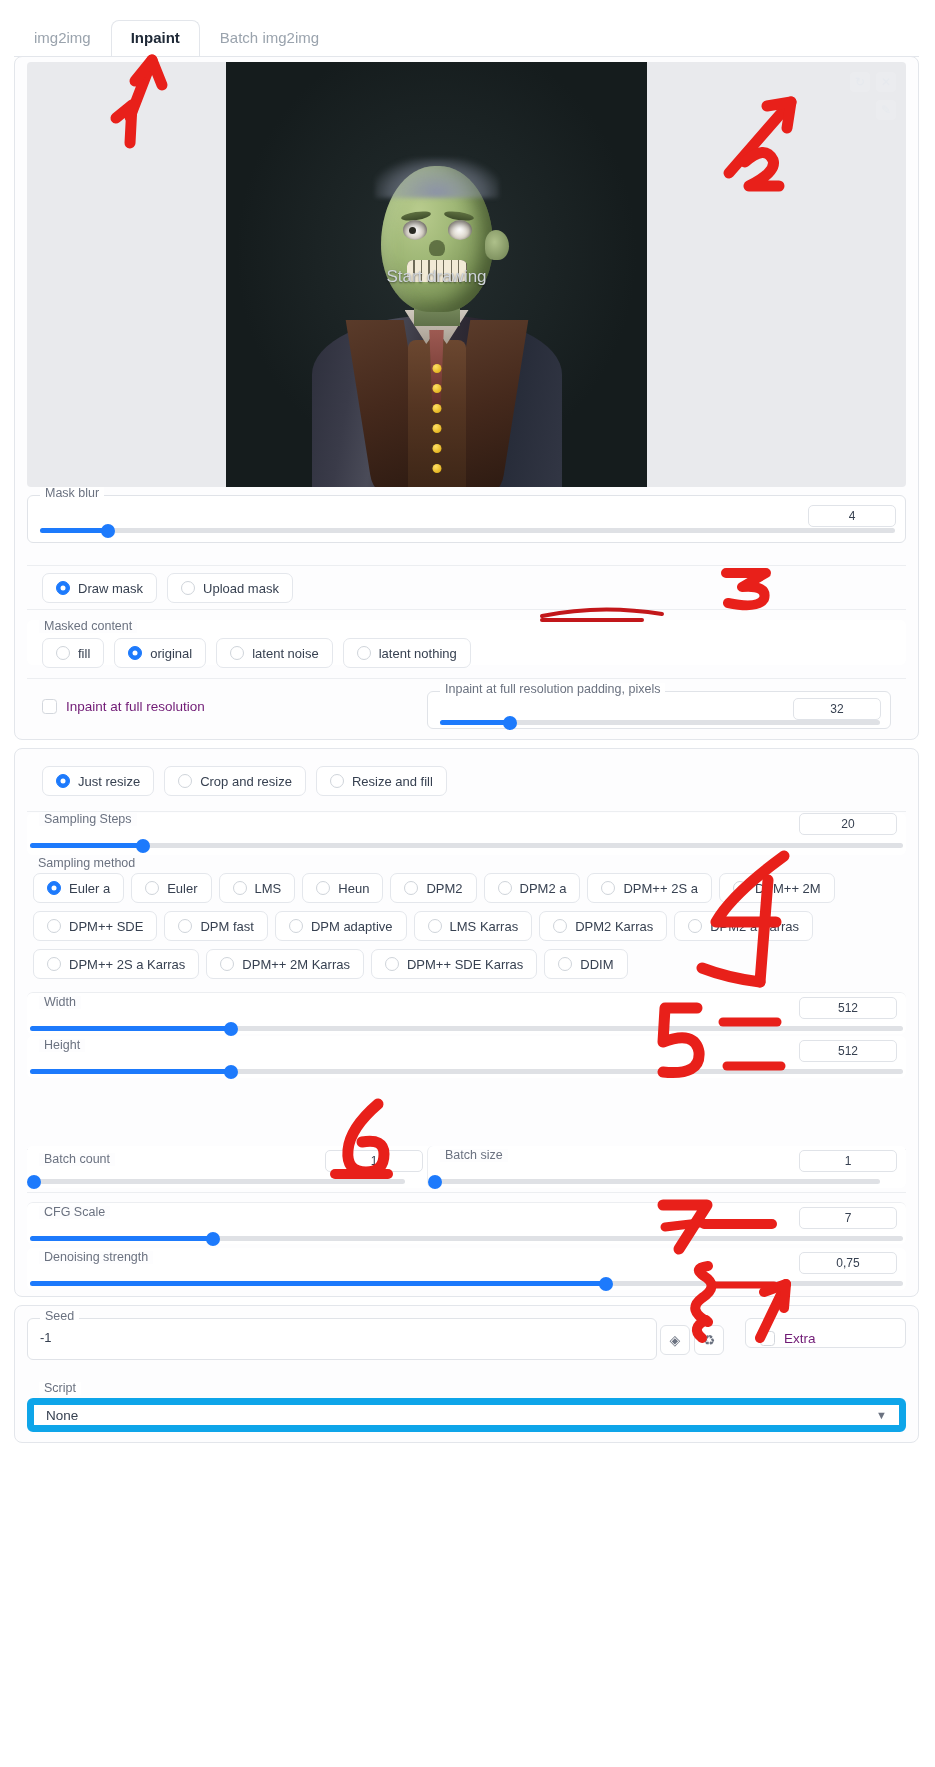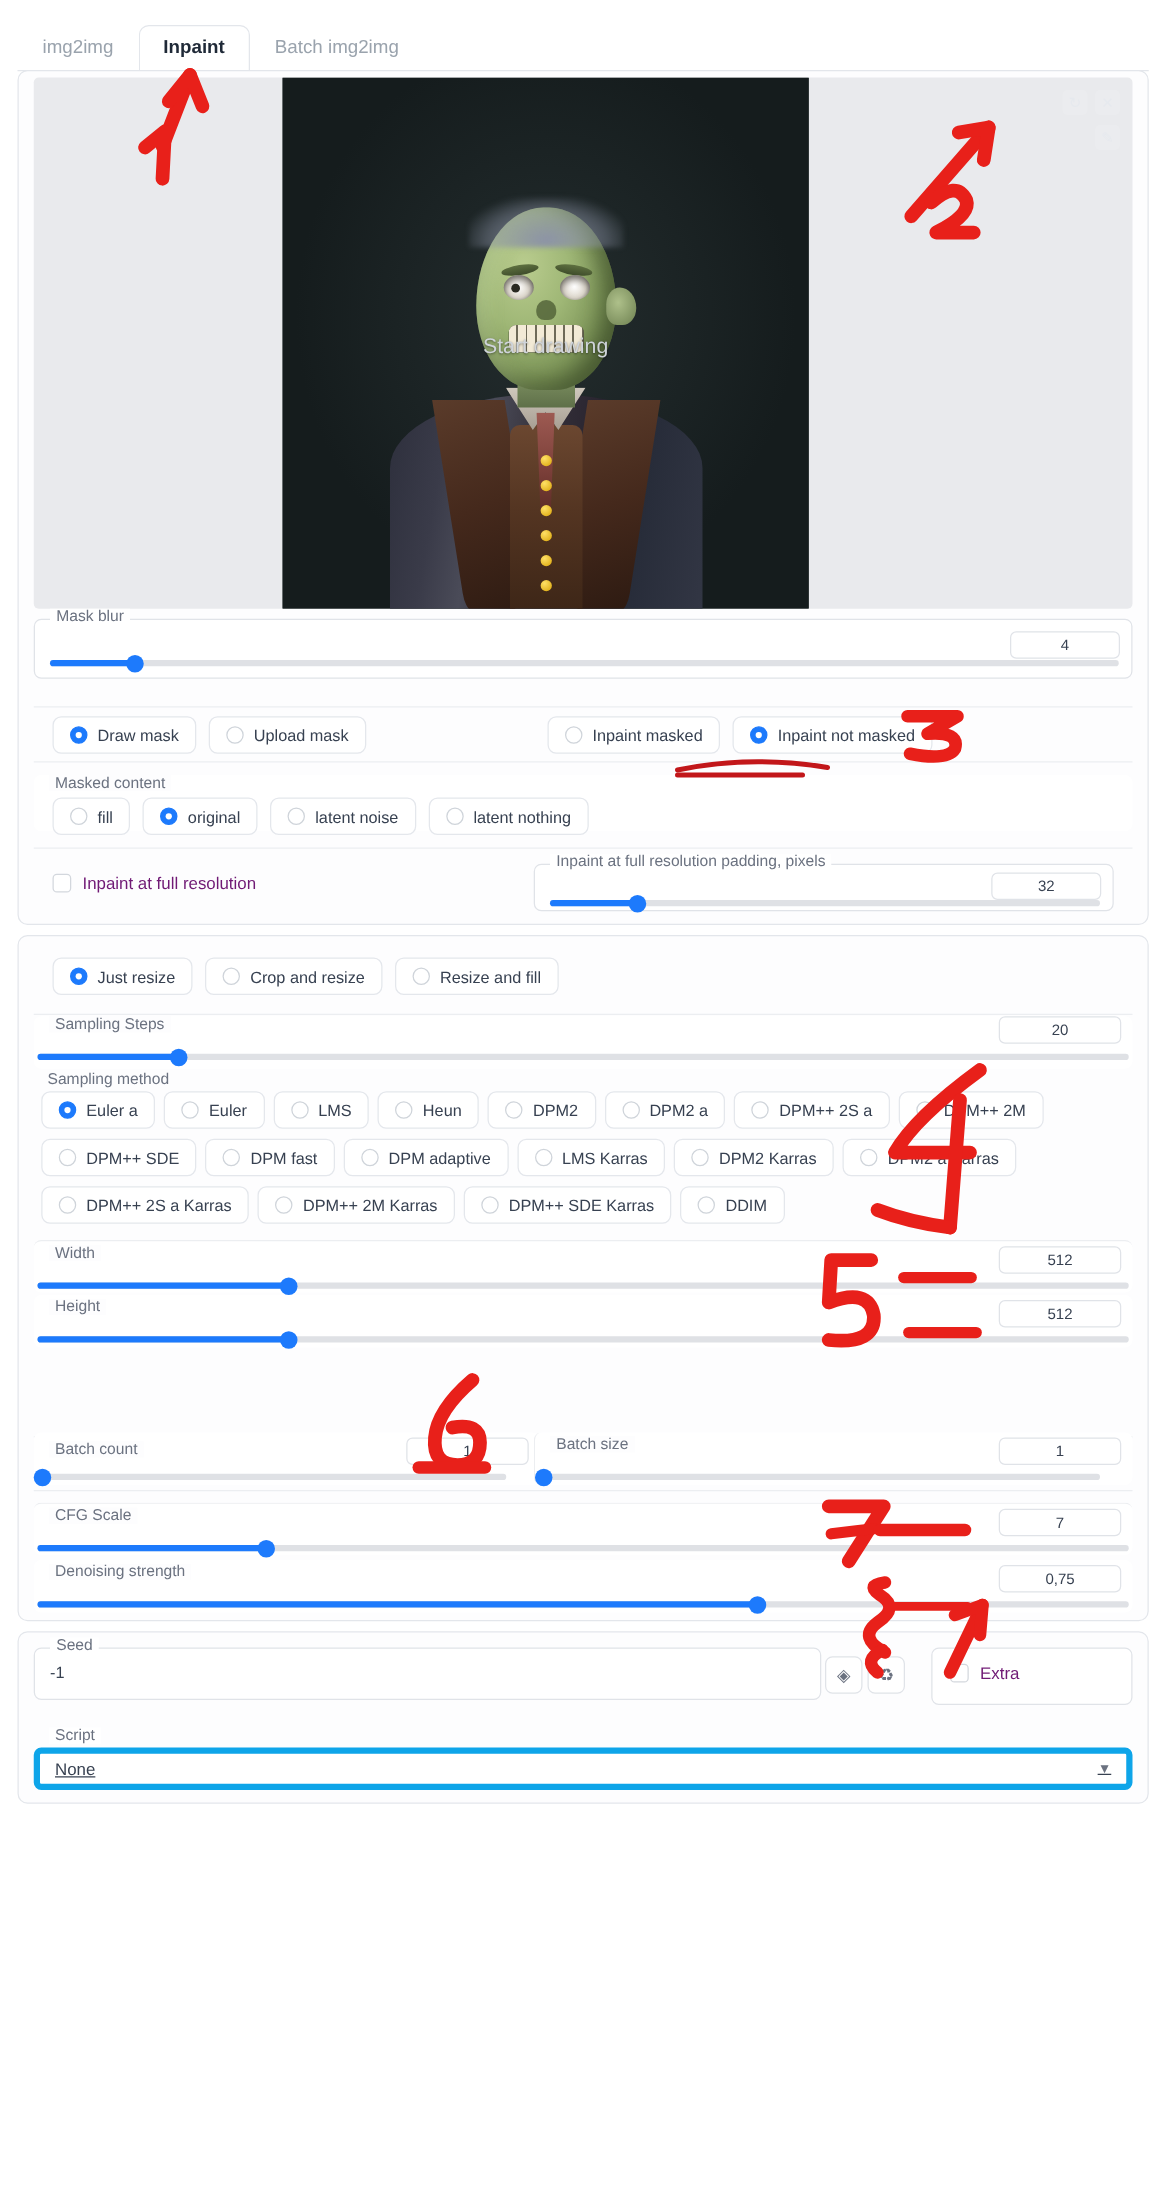--- a/index.html
+++ b/index.html
@@ -238,25 +238,24 @@
     color:#e8201a;
     font-family:"Liberation Serif", serif;
     font-weight:700;
     pointer-events:none;
     user-select:none;
   }
   svg.anno { overflow:visible; }
 
   .select-box {
     position:absolute;
-    border:5px solid #0ea5e9; border-radius:6px; background:#fff;
+    border:7px solid #0ea5e9; border-radius:6px; background:#fff;
     font-size:13.5px; color:#374151;
     display:flex; align-items:center; justify-content:space-between;
     padding:0 12px;
-    text-decoration:underline;
   }
   .icon-sq {
     position:absolute; width:30px; height:30px;
     border:1px solid #e0e3e8; border-radius:6px; background:#fff;
     display:flex; align-items:center; justify-content:center;
     font-size:14px; color:#6b7280;
   }
 </style>
 </head>
 <body>
@@ -324,30 +323,20 @@
     <div style="position:absolute; left:15px; top:7px; display:flex; gap:10px;">
       <div class="radio-pill sel">
         <span class="radio-dot"></span>
         <span>Draw mask</span>
       </div>
       <div class="radio-pill">
         <span class="radio-dot"></span>
         <span>Upload mask</span>
       </div>
     </div>
-    <div style="position:absolute; right:160px; top:7px; display:flex; gap:10px;">
-      <div class="radio-pill">
-        <span class="radio-dot"></span>
-        <span>Inpaint masked</span>
-      </div>
-      <div class="radio-pill sel">
-        <span class="radio-dot"></span>
-        <span>Inpaint not masked</span>
-      </div>
-    </div>
   </div>
 
   <div class="fieldwrap" style="left:27px; top:620px; width:879px; height:45px; border:none;">
     <div class="legend" style="top:0px; left:12px; background:#fdfdfe;">Masked content</div>
     <div style="position:absolute; left:15px; top:18px; display:flex; gap:10px;">
       <div class="radio-pill">
         <span class="radio-dot"></span>
         <span>fill</span>
       </div>
       <div class="radio-pill sel">
@@ -555,21 +544,21 @@
   </div>
 
   <div class="panel panel-seed"></div>
 
   <div class="fieldwrap" style="left:27px; top:1318px; width:630px; height:42px;">
     <div class="legend">Seed</div>
     <div style="position:absolute; left:12px; top:11px; font-size:13px; color:#374151;">-1</div>
   </div>
   <div class="icon-sq" style="left:660px; top:1325px;">◈</div>
   <div class="icon-sq" style="left:694px; top:1325px;">♻</div>
-  <div class="fieldwrap" style="left:745px; top:1318px; width:161px; height:46px;">
+  <div class="fieldwrap" style="left:745px; top:1318px; width:161px; height:30px;">
     <div class="chk-row" style="position:absolute; left:14px; top:12px;">
       <span class="chk"></span>
       <span>Extra</span>
     </div>
   </div>
 
   <div class="fieldwrap" style="left:27px; top:1382px; width:879px; height:46px; background:transparent; border:none;">
     <div class="legend" style="top:0px; background:#fff;">Script</div>
     <div class="select-box" style="left:0; top:16px; width:879px; height:34px;">
       <span>None</span>

